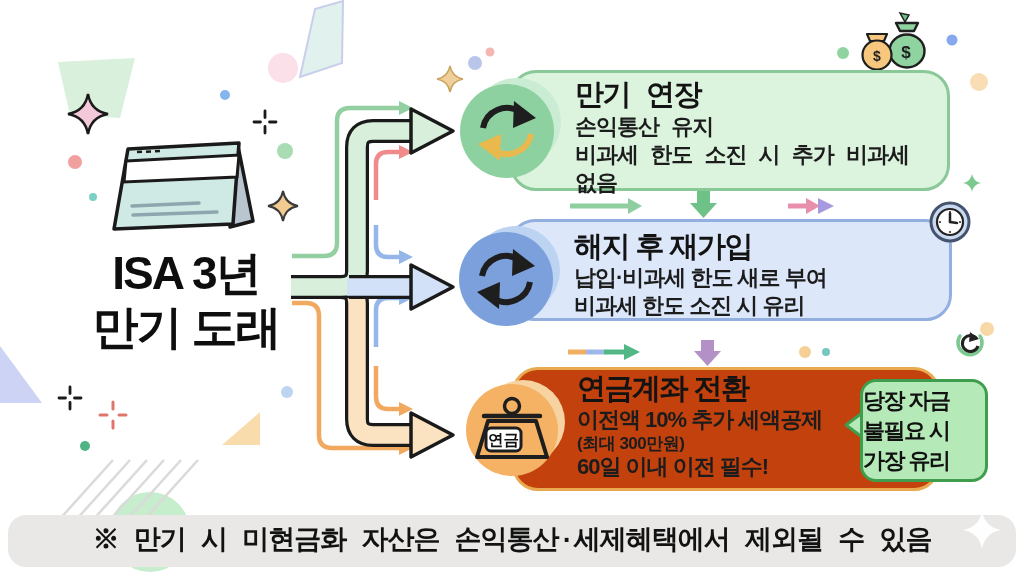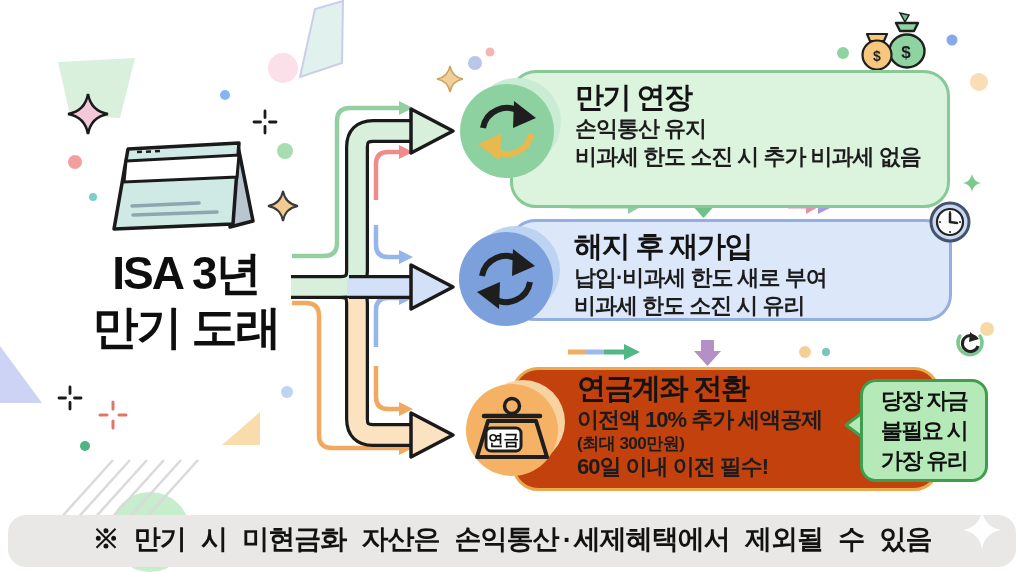--- a/index.html
+++ b/index.html
@@ -4,29 +4,29 @@
 <style>
   html,body{margin:0;padding:0;background:#fff;}
   .canvas{position:relative;width:1024px;height:572px;background:#ffffff;overflow:hidden;
           font-family:"Liberation Sans","DejaVu Sans",sans-serif;}
   svg.layer{position:absolute;left:0;top:0;pointer-events:none;}
   .back{z-index:1;}
   .front{z-index:3;}
   .main-title{position:absolute;left:62px;top:246px;width:248px;z-index:2;text-align:center;
               font-size:46px;font-weight:800;color:#0e0e0e;line-height:54px;letter-spacing:-2px;}
   .box{position:absolute;z-index:2;border-radius:26px;box-sizing:border-box;padding:6px 10px 0 62px;}
-  .box1{left:510px;top:70px;width:440px;height:138px;background:#dcf3de;border:3px solid #89c897;}
+  .box1{left:510px;top:70px;width:440px;height:121px;background:#dcf3de;border:3px solid #89c897;font-family:Liberation Mono, monospace;}
   .box2{left:509px;top:219px;width:443px;height:102px;background:#dce8fa;border:3px solid #92afdf;}
   .box3{left:512px;top:367px;width:428px;height:124px;background:#c2410c;border:3px solid #e9a94f;padding-top:0;}
   .box .title{font-size:29px;font-weight:800;color:#131313;line-height:36px;letter-spacing:-1.5px;}
   .box .line{font-size:22px;font-weight:600;color:#1c1c1c;line-height:28px;letter-spacing:-1px;}
   .box .small{font-size:17px;font-weight:600;color:#1c1c1c;line-height:19px;letter-spacing:-0.5px;}
   .callout{position:absolute;left:860px;top:379px;width:128px;height:103px;z-index:4;box-sizing:border-box;
            background:#b5eab8;border:3px solid #3f9e4d;border-radius:16px;
-           display:flex;flex-direction:column;justify-content:center;text-align:center;
+           display:flex;flex-direction:column;justify-content:center;
            font-size:22px;font-weight:800;color:#111;line-height:30px;letter-spacing:-1.5px;}
   .footer{position:absolute;left:8px;top:515px;width:1008px;height:52px;z-index:2;
           background:#e9e8e6;border-radius:18px;text-align:center;
           font-size:27px;font-weight:700;color:#121212;line-height:52px;letter-spacing:-1px;font-family:Liberation Mono, monospace;}
 </style>
 </head>
 <body>
 
 <div class="canvas">
 

